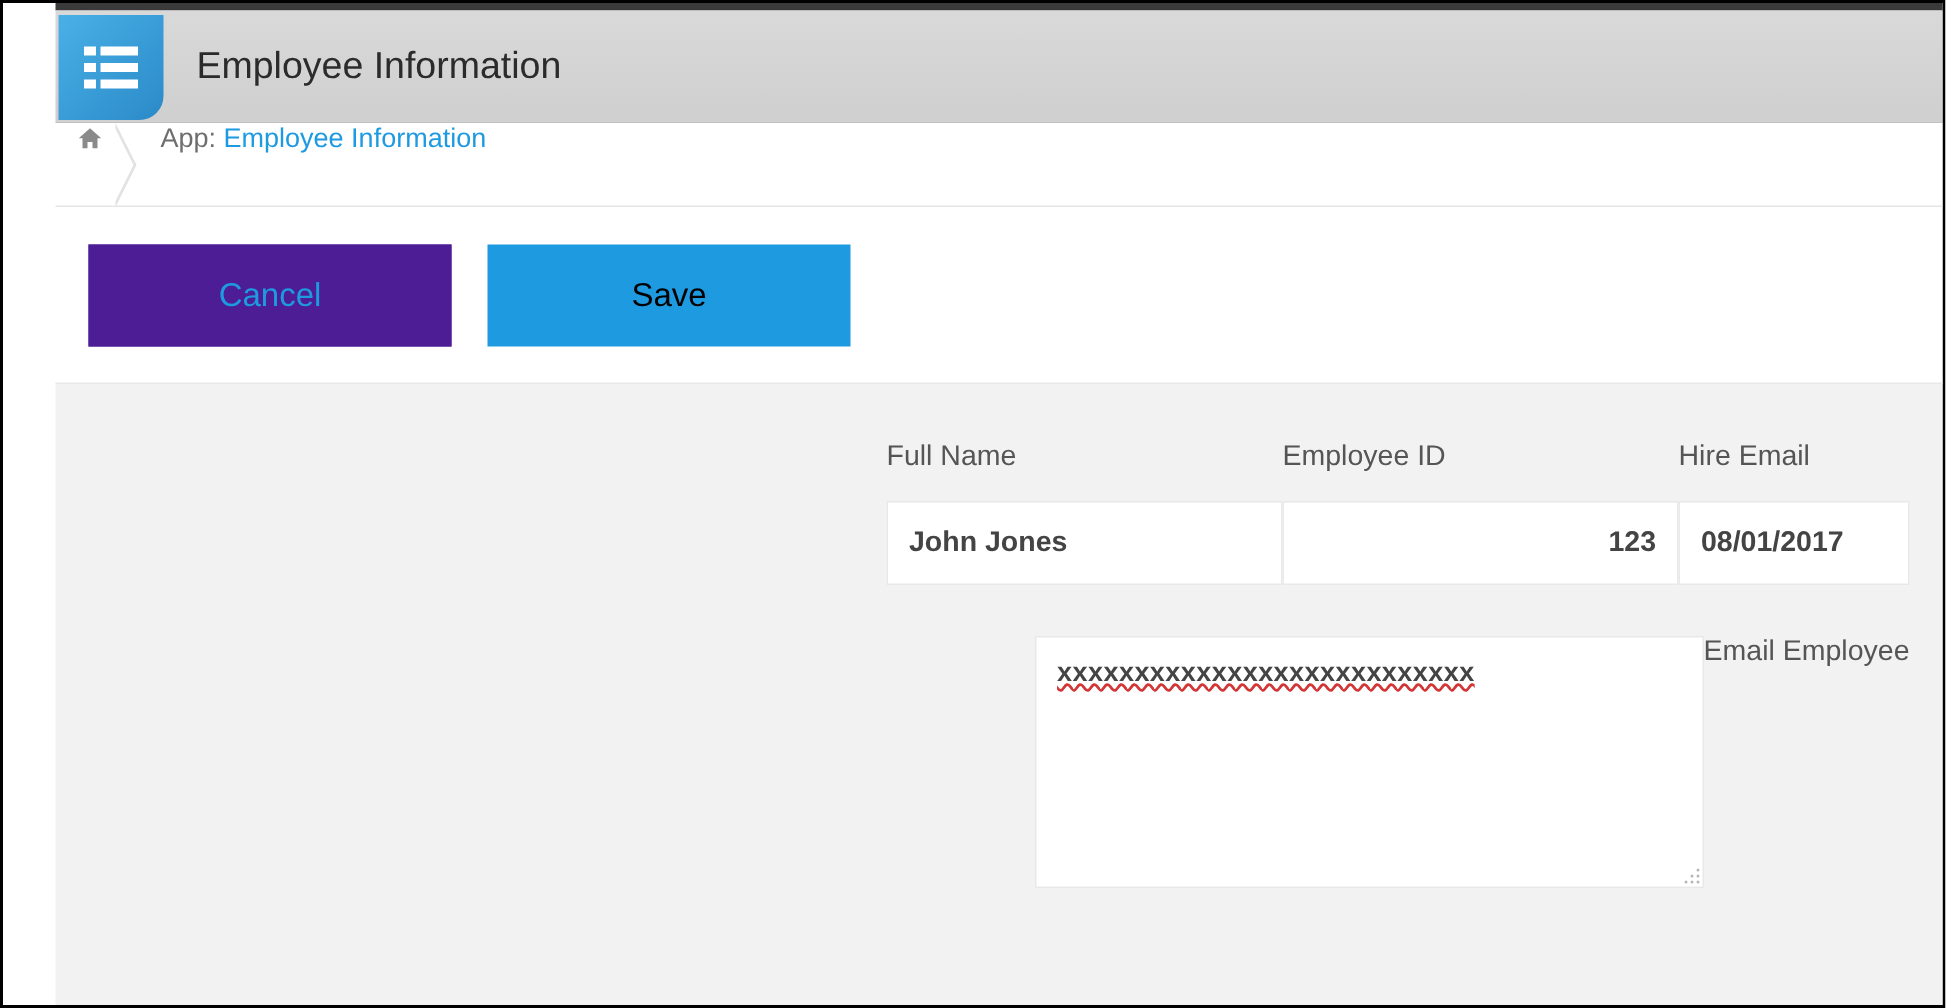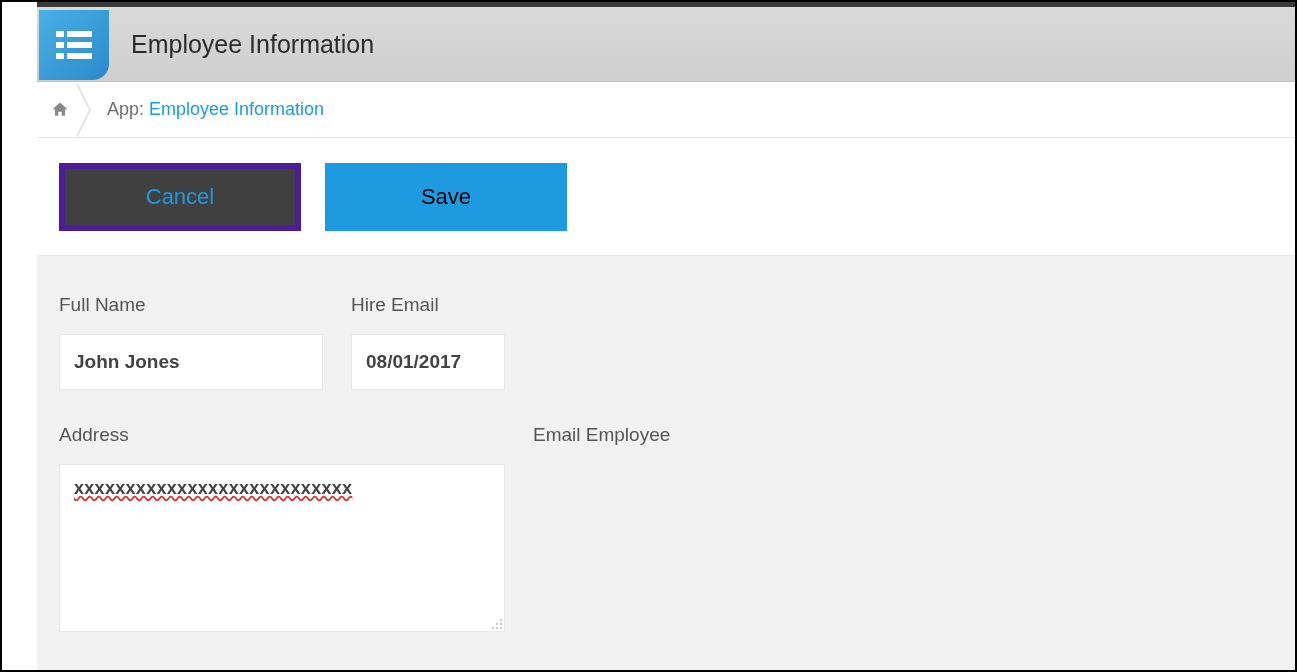--- a/index.html
+++ b/index.html
@@ -51,21 +51,21 @@
     font-size: 25px;
     font-weight: 400;
     color: #2b2b2b;
   }
 
   .breadcrumb {
     height: 56px;
     background: #fff;
     border-bottom: 1px solid #e5e5e5;
     display: flex;
-    align-items: center;
+    align-items: flex-start;
     padding-left: 12px;
     flex-shrink: 0;
   }
   .home-icon {
     width: 22px;
     height: 22px;
     color: #8a8a8a;
     display: flex;
     align-items: center;
     justify-content: center;
@@ -121,41 +121,41 @@
     height: 68px;
     font-size: 22px;
     font-weight: 300;
     border: none;
     cursor: pointer;
     display: flex;
     align-items: center;
     justify-content: center;
   }
   .btn-cancel {
-    background: #404040;
+    background: #4c1d95;
     color: #1e9ae0;
-    border: 6px solid #4c1d95;
+    border: 3px solid #4c1d95;
   }
   .btn-save {
     background: #1e9ae0;
     color: #000000;
     text-align: center;
   }
 
   .form-area {
     flex: 1;
     background: #f2f2f2;
     padding: 38px 22px 30px 22px;
     position: relative;
   }
 
   .row {
     display: flex;
-    gap: 28px;
     margin-bottom: 34px;
+    justify-content: flex-end;
   }
 
   .field { display: flex; flex-direction: column; }
   .field-label {
     font-size: 19px;
     color: #555;
     font-weight: 300;
     margin-bottom: 18px;
   }
 
@@ -259,28 +259,31 @@
   </div>
 
   <div class="form-area">
 
     <div class="row">
       <div class="field">
         <label class="field-label">Full Name</label>
         <input class="text-input w-fullname" value="John Jones" style="">
       </div>
       <div class="field">
+        <label class="field-label">Employee ID</label>
+        <input class="text-input right w-empid" value="123" style="">
+      </div>
+      <div class="field">
         <label class="field-label">Hire Email</label>
         <input class="text-input w-hiredate" value="08/01/2017" style="">
       </div>
     </div>
 
     <div class="row" style="margin-bottom:0;">
       <div class="field">
-        <label class="field-label">Address</label>
         <div class="textarea-wrap">
           <textarea class="text-area" style=""></textarea>
           <div class="address-content"><span class="spellcheck-underline">xxxxxxxxxxxxxxxxxxxxxxxxxxx</span></div>
           <div class="resize-handle">
             <svg viewBox="0 0 14 14">
               <circle cx="12" cy="4" r="1" fill="#b8b8b8"></circle>
               <circle cx="8" cy="8" r="1" fill="#b8b8b8"></circle>
               <circle cx="12" cy="8" r="1" fill="#b8b8b8"></circle>
               <circle cx="4" cy="12" r="1" fill="#b8b8b8"></circle>
               <circle cx="8" cy="12" r="1" fill="#b8b8b8"></circle>

